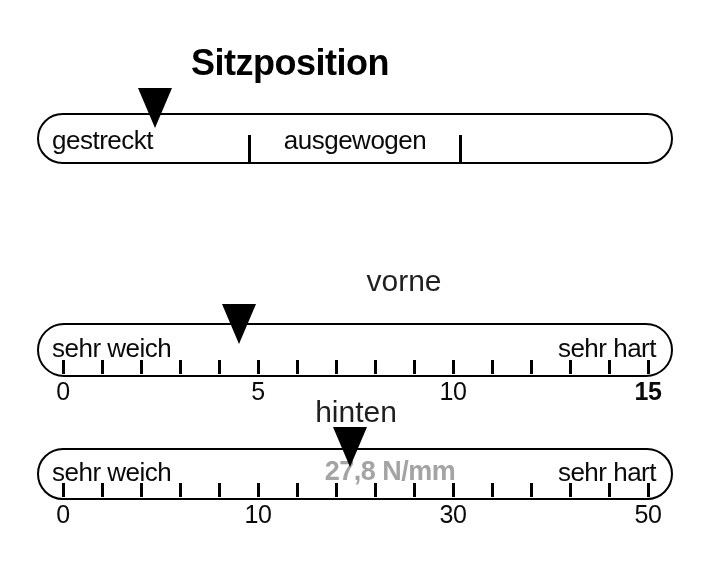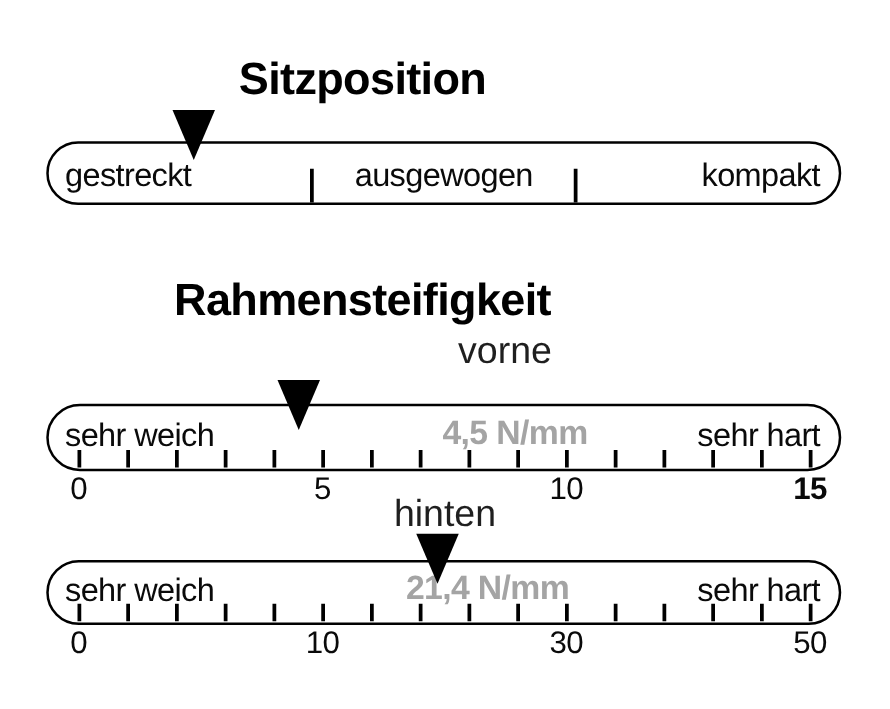--- a/index.html
+++ b/index.html
@@ -70,32 +70,29 @@
 </head>
 <body>
 
 <div class="canvas">
 
   <div class="title" id="seat-title">Sitzposition</div>
   <div class="marker" id="seat-marker" style="left: 137.66px;"></div>
   <div class="pill seat-pill" id="seat-pill">
     <span class="pill-label lbl-center">ausgewogen</span>
     <span class="pill-label lbl-left">gestreckt</span>
-    <span class="pill-label lbl-right">kompakt</span>
     <i class="divider divider-1"></i>
     <i class="divider divider-2"></i>
   </div>
 
-  <div class="title" id="stiff-title">Rahmensteifigkeit</div>
 
   <div class="subtitle" id="front-subtitle">vorne</div>
   <div class="marker" id="front-marker" style="left: 221.5px;"></div>
   <div class="pill" id="front-pill">
     <span class="pill-label lbl-left">sehr weich</span>
-    <span class="value-label value-front">4,5 N/mm</span>
     <span class="pill-label lbl-right">sehr hart</span>
     <div id="front-ticks">
         <i class="tick" style="left: 22.5px;"></i>
         <i class="tick" style="left: 61.5px;"></i>
         <i class="tick" style="left: 100.5px;"></i>
         <i class="tick" style="left: 139.5px;"></i>
         <i class="tick" style="left: 178.5px;"></i>
         <i class="tick" style="left: 217.5px;"></i>
         <i class="tick" style="left: 256.5px;"></i>
         <i class="tick" style="left: 295.5px;"></i>
@@ -113,21 +110,21 @@
       <span class="scale-number" style="left: 63px;">0</span>
       <span class="scale-number" style="left: 258px;">5</span>
       <span class="scale-number" style="left: 453px;">10</span>
       <span class="scale-number" style="left: 648px; font-weight: bold;">15</span>
     </div>
 
   <div class="subtitle" id="rear-subtitle">hinten</div>
   <div class="marker" id="rear-marker" style="left: 332.65px;"></div>
   <div class="pill" id="rear-pill">
     <span class="pill-label lbl-left">sehr weich</span>
-    <span class="value-label value-rear">21,4 N/mm</span>
+    <span class="value-label value-rear">27,8 N/mm</span>
     <span class="pill-label lbl-right">sehr hart</span>
     <div id="rear-ticks">
         <i class="tick" style="left: 22.5px;"></i>
         <i class="tick" style="left: 61.5px;"></i>
         <i class="tick" style="left: 100.5px;"></i>
         <i class="tick" style="left: 139.5px;"></i>
         <i class="tick" style="left: 178.5px;"></i>
         <i class="tick" style="left: 217.5px;"></i>
         <i class="tick" style="left: 256.5px;"></i>
         <i class="tick" style="left: 295.5px;"></i>

